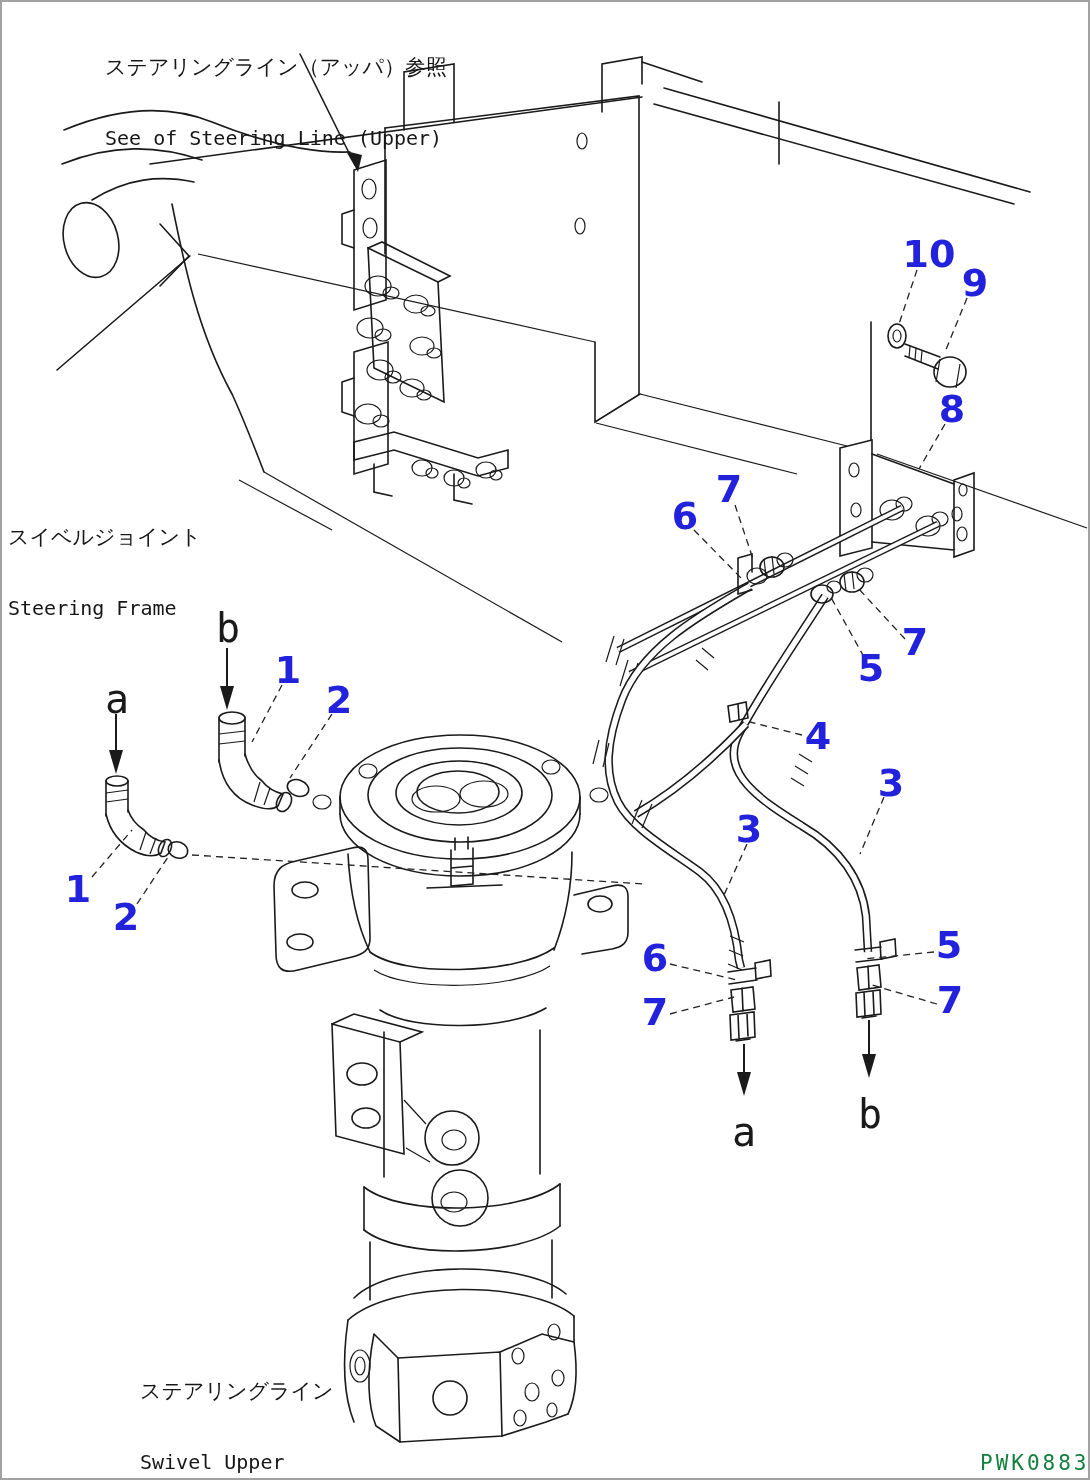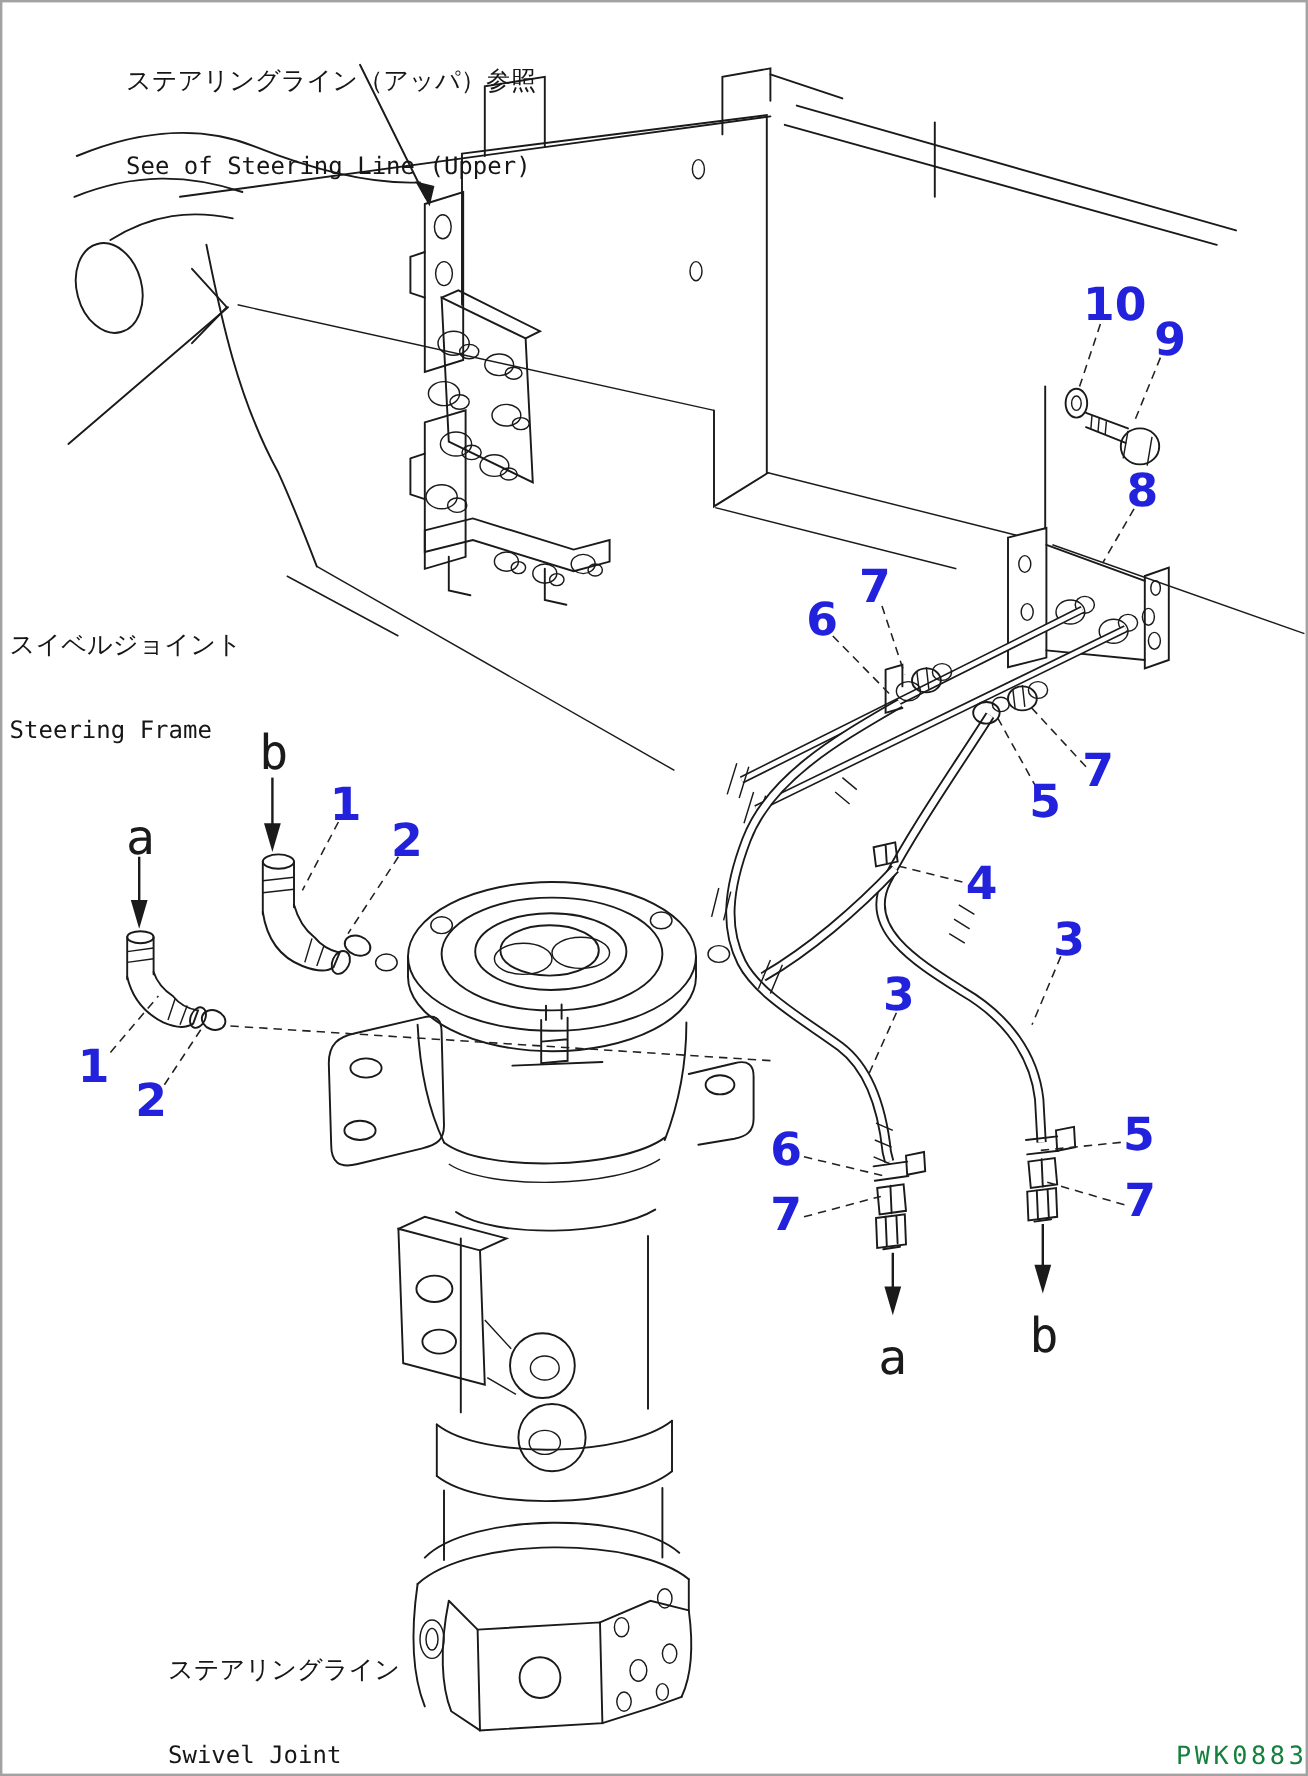--- a/index.html
+++ b/index.html
@@ -302,21 +302,21 @@
     <div>See of Steering Line (Upper)</div>
   </div>
 
   <div class="label" style="left:6px;top:476px;">
     <div class="jp">スイベルジョイント</div>
     <div>Steering Frame</div>
   </div>
 
   <div class="label" style="left:138px;top:1330px;">
     <div class="jp">ステアリングライン</div>
-    <div>Swivel Joint</div>
+    <div>Swivel Upper</div>
   </div>
 
   <div class="code">PWK0883</div>
 
   <div id="callout-layer">
       <div class="callout" style="left: 927px; top: 252px;">10</div>
       <div class="callout" style="left: 973px; top: 281px;">9</div>
       <div class="callout" style="left: 950px; top: 407px;">8</div>
       <div class="callout" style="left: 727px; top: 487px;">7</div>
       <div class="callout" style="left: 683px; top: 514px;">6</div>

